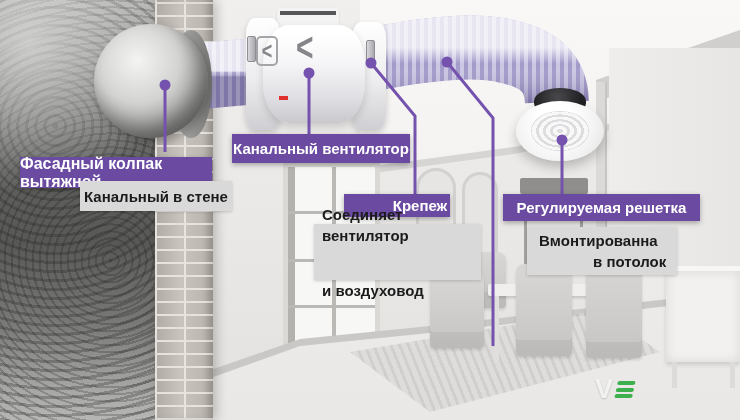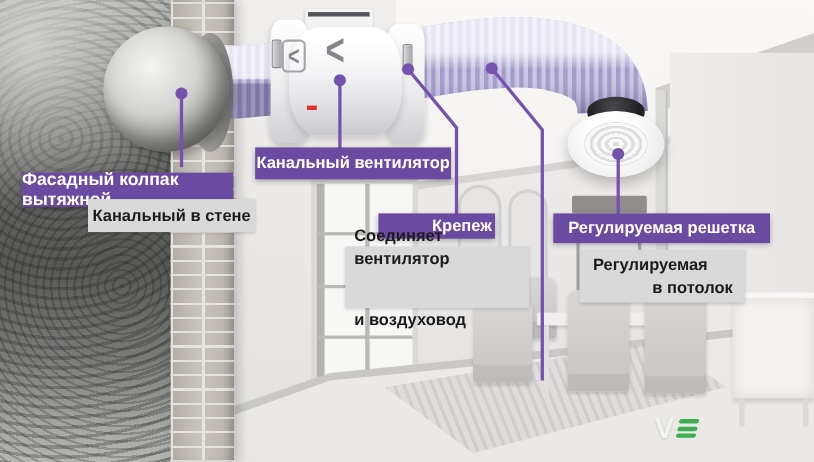--- a/index.html
+++ b/index.html
@@ -220,21 +220,21 @@
   <div class="lbl" style="left:232px;top:134px;width:178px;height:29px;">Канальный вентилятор</div>
 
   <div class="lbl" style="left:344px;top:194px;width:106px;height:23px;padding-left:46px;">Крепеж</div>
   <div class="note multiline" style="left:314px;top:224px;width:167px;height:56px;padding-left:8px;gap:34px;">
     <span>Соединяет вентилятор</span>
     <span>и воздуховод</span>
   </div>
 
   <div class="lbl" style="left:503px;top:194px;width:197px;height:27px;">Регулируемая решетка</div>
   <div class="note multiline" style="left:527px;top:227px;width:150px;height:48px;padding-left:12px;">
-    <span>Регулируемая</span>
+    <span>Вмонтированна</span>
     <span style="padding-left:6px;margin-left:48px;">в потолок</span>
   </div>
 
 
   <div class="abs logo">
     <span>V</span>
     <span class="logo-e">
       <span></span>
       <span></span>
       <span></span>

